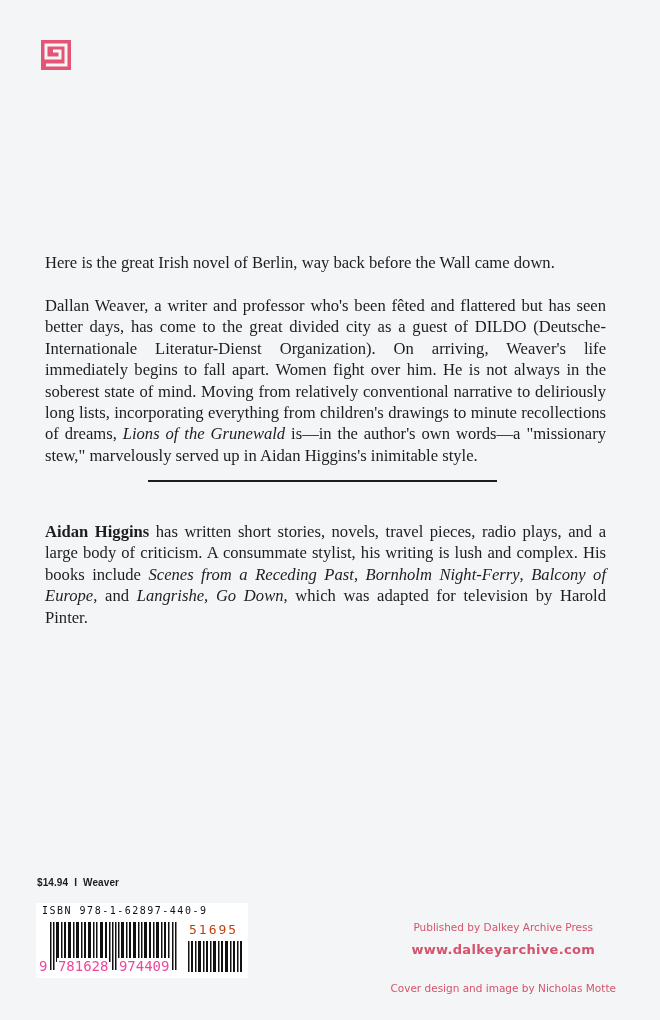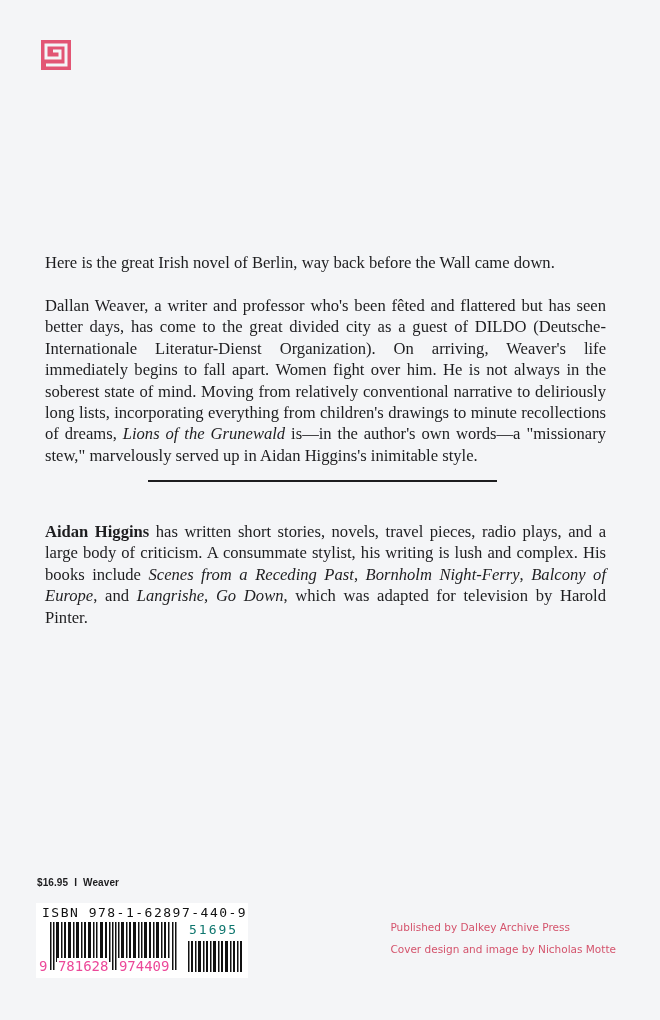--- a/index.html
+++ b/index.html
@@ -65,32 +65,32 @@
       top: 903px;
       width: 212px;
       height: 75px;
       background: #ffffff;
     }
     .isbn-text {
       position: absolute;
       left: 6px;
       top: 2px;
       font-family: "DejaVu Sans Mono", "Liberation Mono", monospace;
-      font-size: 13px;
+      font-size: 10px;
       letter-spacing: 1.5px;
       color: #111;
     }
     .addon-text {
       position: absolute;
       left: 153px;
       top: 19px;
       font-family: "DejaVu Sans Mono", "Liberation Mono", monospace;
       font-size: 13px;
       letter-spacing: 2px;
-      color: #0f766e;
+      color: #c2410c;
     }
     .bars-main {
       position: absolute;
       left: 14px;
       top: 19px;
       width: 130px;
       height: 48px;
     }
     .bars-addon {
       position: absolute;
@@ -111,39 +111,40 @@
     }
     .ean-digits span {
       background: #ffffff;
       padding: 0 1px;
     }
 
     .publisher {
       position: absolute;
       right: 44px;
       top: 920px;
-      text-align: left;
+      text-align: center;
       font-family: "DejaVu Sans", "Liberation Sans", sans-serif;
       color: #d4536c;
     }
     .publisher .pub-line {
       font-size: 10.5px;
       line-height: 14px;
       height: 22px;
     }
     .publisher .url {
       font-size: 13px;
       font-weight: bold;
       line-height: 16px;
       height: 22px;
       letter-spacing: 0.3px;
     }
     .publisher .credit {
       font-size: 10.5px;
       line-height: 14px;
+      margin-top: 17px;
     }
   </style>
 </head>
 <body>
 
 <div class="logo">
   <svg width="30" height="30" viewBox="0 0 30 30">
     <rect x="0" y="0" width="30" height="30" fill="#e25574"></rect>
     <path d="M5 25 H25 V5 H5 V18 H19 V11 H12" fill="none" stroke="#f4f5f7" stroke-width="3"></path>
   </svg>
@@ -157,21 +158,21 @@
   <p><span>Dallan Weaver, a writer and professor who's been fêted and flattered but has seen better days, has come to the great divided city as a guest of DILDO (Deutsche-Interna­tionale Literatur-Dienst Organization). On arriving, Weaver's life immediately begins to fall apart. Women fight over him. He is not always in the soberest state of mind. Moving from relatively conventional narrative to deliriously long lists, incorporating everything from children's drawings to minute recollections of dreams, </span><i>Lions of the Grunewald</i><span> is—in the author's own words—a "missionary stew," marvelously served up in Aidan Higgins's inimitable style.</span></p>
 </div>
 
 <div class="rule"></div>
 
 <div class="blurb p3">
   <p><b>Aidan Higgins</b><span> has written short stories, novels, travel pieces, radio plays, and a large body of criticism. A consummate stylist, his writing is lush and complex. His books include </span><i>Scenes from a Receding Past</i><span>, </span><i>Bornholm Night-Ferry</i><span>, </span><i>Balcony of Europe</i><span>, and </span><i>Langrishe, Go Down</i><span>, which was adapted for television by Harold Pinter.</span></p>
 </div>
 
 <div class="price-line">
-  <span>$16.95</span><span class="sep">I</span><span>Weaver</span>
+  <span>$14.94</span><span class="sep">I</span><span>Weaver</span>
 </div>
 
 <div class="barcode-box">
   <div class="isbn-text">ISBN 978-1-62897-440-9</div>
   <svg class="bars-main" viewBox="0 0 130 48" preserveAspectRatio="none">
     <g fill="#111">
       <rect x="0" y="0" width="1.5" height="48"></rect>
         <rect x="3" y="0" width="1.5" height="48"></rect>
       <rect x="6" y="0" width="3" height="40"></rect>
         <rect x="11" y="0" width="1.5" height="40"></rect>
@@ -225,14 +226,15 @@
       <rect x="45" y="0" width="2" height="31"></rect>
         <rect x="49" y="0" width="1.5" height="31"></rect>
       <rect x="52" y="0" width="2" height="31"></rect>
     </g>
   </svg>
   <div class="ean-digits"><span>9</span> <span>781628</span> <span>974409</span></div>
 </div>
 
 <div class="publisher">
   <div class="pub-line">Published by Dalkey Archive Press</div>
+  <div class="url">www.dalkeyarchive.com</div>
   <div class="credit">Cover design and image by Nicholas Motte</div>
 </div>
 
 </body></html>

